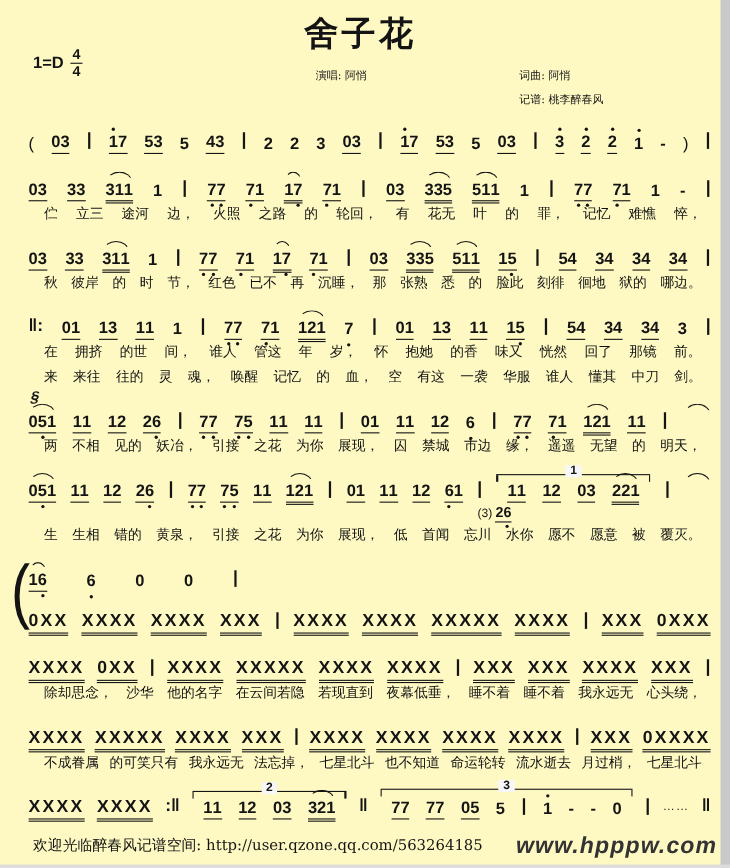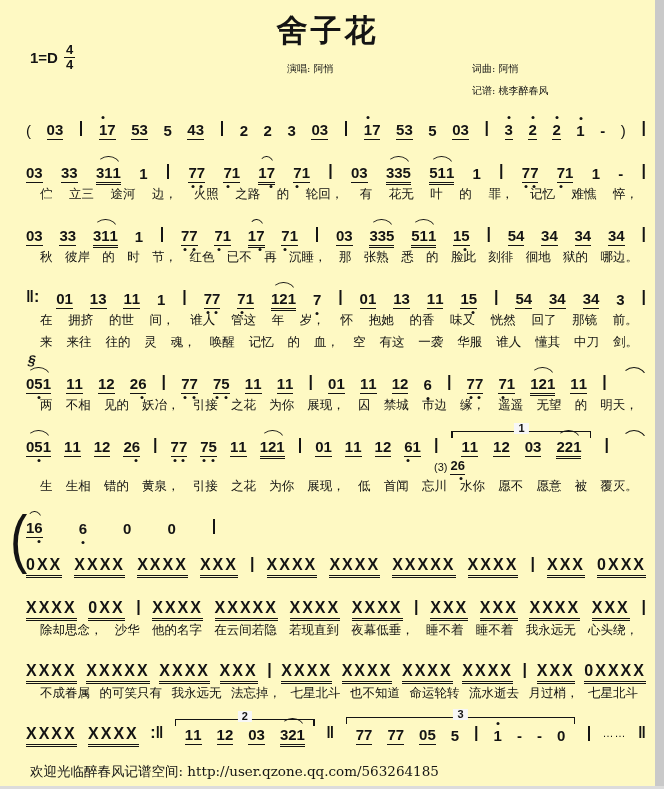--- a/index.html
+++ b/index.html
@@ -498,14 +498,15 @@
           <span class="tok bar"><span class="ch">‖</span></span>
         </div>
       </div>
     </div>
 
   <div class="footer">
     <span class="footer-left">
       <span>欢迎光临醉春风记谱空间:</span>
       <a>http://user.qzone.qq.com/563264185</a>
     </span>
+    <span class="watermark">www.hpppw.com</span>
   </div>
 </div>
 
 </body></html>

